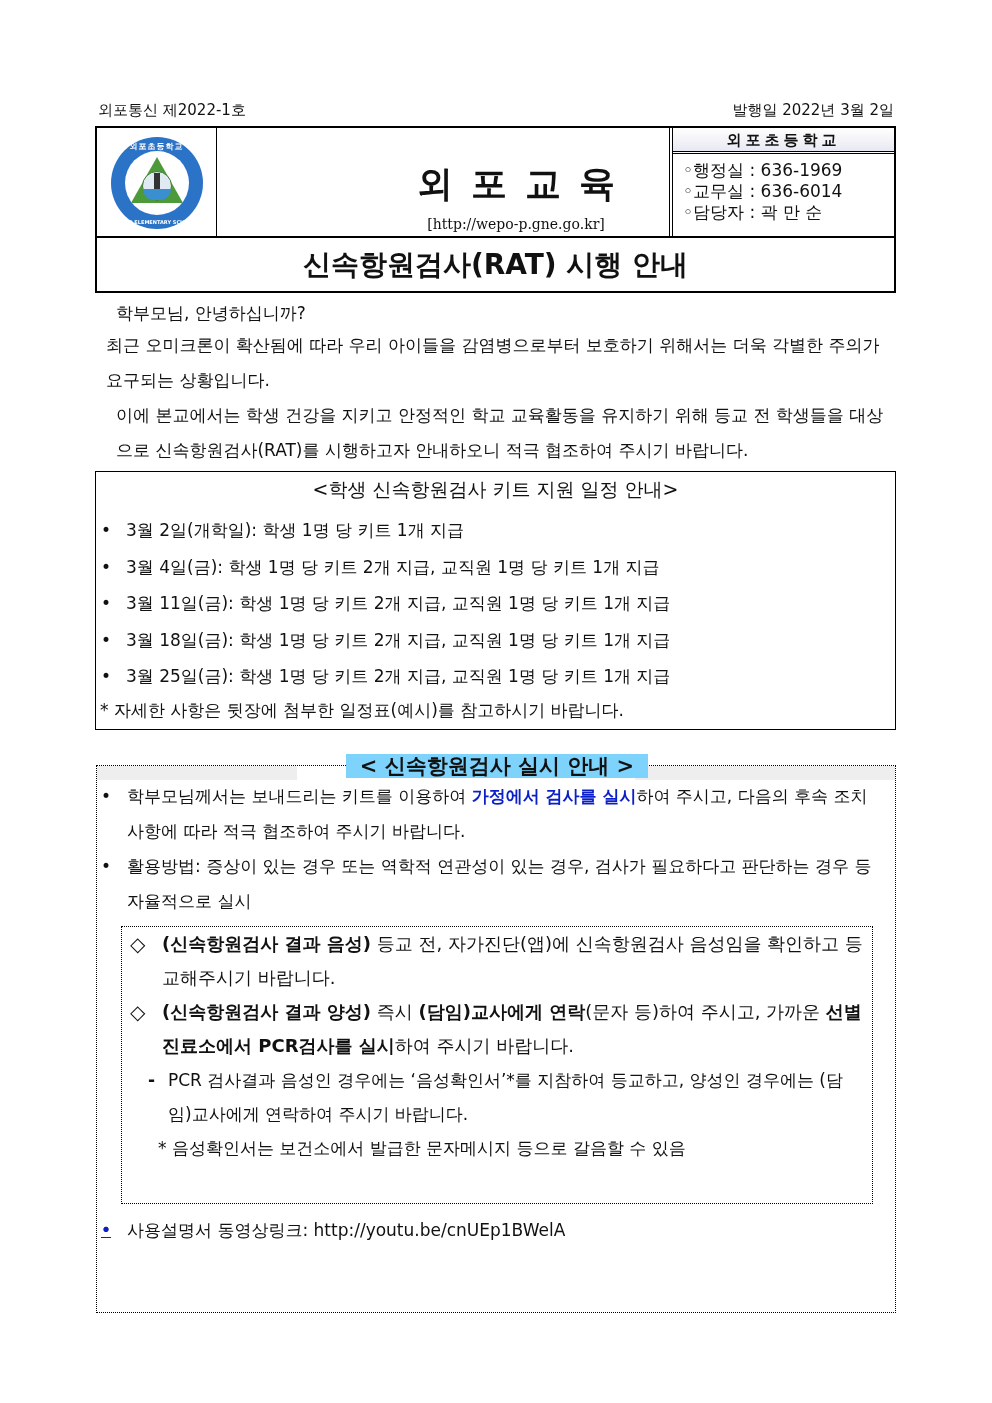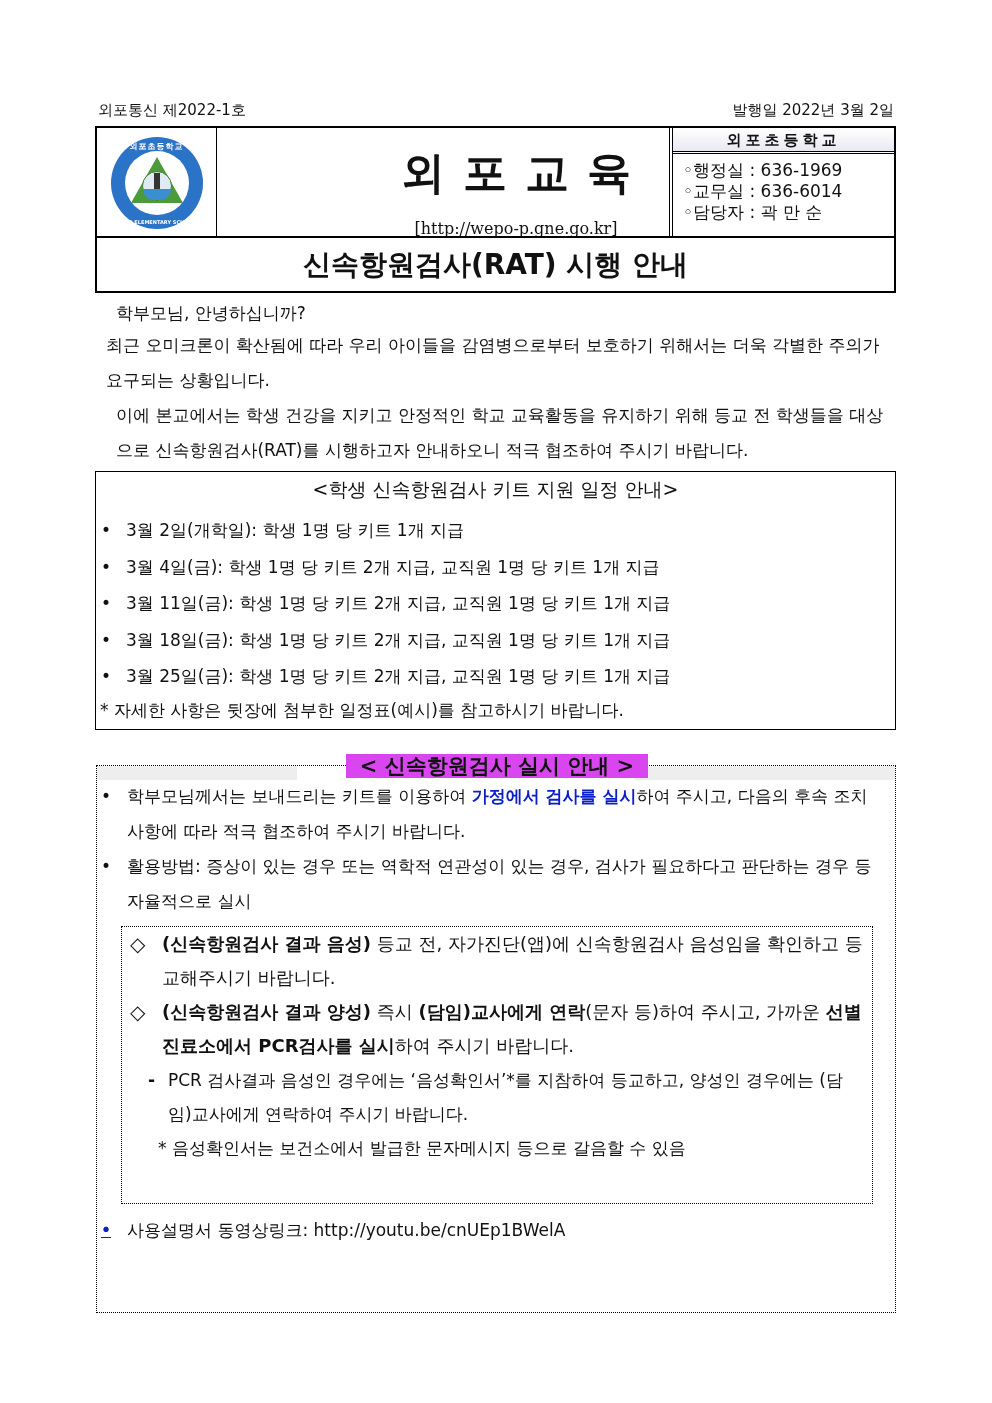--- a/index.html
+++ b/index.html
@@ -19,22 +19,22 @@
   .logo .water { position: absolute; left: 18px; top: 38px; width: 28px; height: 11px; border-radius: 0 0 14px 14px; background: #3a8fd0; }
   .logo .tower { position: absolute; left: 29px; top: 22px; width: 6px; height: 16px; background: #333; }
   .logo .ring-text-top { position: absolute; top: 4px; left: 0; width: 92px; text-align: center; font-size: 8px; color: #fff; font-weight: bold; letter-spacing: 1px; }
   .logo .ring-text-bot { position: absolute; bottom: 4px; left: 0; width: 92px; text-align: center; font-size: 5px; color: #fff; font-weight: bold; }
 
   .motto-cell { position: absolute; left: 120px; top: 0; width: 146px; height: 110px; border-right: 4px double #000; }
   .motto-head { height: 26px; border-bottom: 1px solid #000; background: linear-gradient(#ffffff, #e8e8f2); text-align: center; font-size: 14px; font-weight: bold; line-height: 25px; }
   .motto-body { padding: 6px 6px 0 8px; font-size: 15px; line-height: 20px; letter-spacing: 1px; }
 
   .title-cell { position: absolute; left: 266px; top: 0; width: 310px; height: 110px; border-right: 4px double #000; text-align: center; }
-  .title-cell .big { margin-top: 16px; font-size: 44px; font-weight: bold; letter-spacing: 18px; padding-left: 18px; font-family: "DejaVu Sans", sans-serif; }
-  .title-cell .url { margin-top: 16px; font-size: 16px; font-family: "DejaVu Serif", "Liberation Serif", serif; }
+  .title-cell .big { margin-top: 32px; font-size: 36px; font-weight: bold; letter-spacing: 18px; padding-left: 18px; font-family: "DejaVu Sans", sans-serif; }
+  .title-cell .url { margin-top: 7px; font-size: 14px; font-family: "DejaVu Serif", "Liberation Serif", serif; }
 
   .school-cell { position: absolute; left: 576px; top: 0; width: 221px; height: 110px; }
   .school-head { height: 26px; border-bottom: 3px double #000; background: linear-gradient(#ffffff, #e8e8f2); text-align: center; font-size: 15px; font-weight: bold; line-height: 24px; letter-spacing: 4px; }
   .school-body { padding: 6px 0 0 10px; font-size: 17px; line-height: 21px; }
 
   .banner { position: absolute; top: 236px; left: 95px; width: 801px; height: 57px; border: 2px solid #000; text-align: center; font-size: 28px; font-weight: bold; line-height: 53px; }
 
   .intro { position: absolute; top: 298px; left: 106px; width: 790px; font-size: 17px; color: #111; }
   .intro p { line-height: 35px; }
   .intro .greet { padding-left: 10px; line-height: 30px; }
@@ -44,21 +44,21 @@
   .schedule .head { text-align: center; font-size: 19px; font-weight: normal; margin-top: 3px; line-height: 28px; }
   .schedule ul { list-style: none; margin-top: 9px; }
   .schedule li { position: relative; padding-left: 30px; font-size: 17px; line-height: 36.5px; }
   .schedule li .dot { position: absolute; left: 5px; top: 0; }
   .schedule .note { padding-left: 4px; font-size: 17px; line-height: 30px; }
 
   .test { position: absolute; top: 765px; left: 96px; width: 800px; height: 548px; border: 1px dotted #000; }
   .test .shade-l { position: absolute; top: 0; left: 0; width: 200px; height: 14px; background: #eeeeee; }
   .test .shade-r { position: absolute; top: 0; right: 0; width: 260px; height: 14px; background: #eeeeee; }
   .test .head { position: absolute; top: -14px; left: 0; width: 800px; text-align: center; font-size: 21px; font-weight: bold; }
-  .test .head span { background: #d946ef; padding: 0 14px; }
+  .test .head span { background: #7dd3fc; padding: 0 14px; }
   .tlist { position: absolute; top: 13px; left: 0; width: 798px; list-style: none; }
   .tlist li { position: relative; padding-left: 30px; padding-right: 6px; font-size: 17px; line-height: 35px; }
   .tlist li .dot { position: absolute; left: 4px; top: 0; }
   .hl { color: #0b1fc9; font-weight: bold; }
 
   .result { position: absolute; top: 160px; left: 24px; width: 752px; height: 278px; border: 1px dotted #000; }
   .result .rhead { text-align: center; font-size: 17px; font-weight: bold; line-height: 36px; margin-top: 1px; }
   .ritem { position: relative; padding-left: 40px; padding-right: 8px; font-size: 18px; line-height: 34px; }
   .ritem .dia { position: absolute; left: 8px; top: 0; font-size: 20px; }
   .ritem b { font-weight: bold; }

